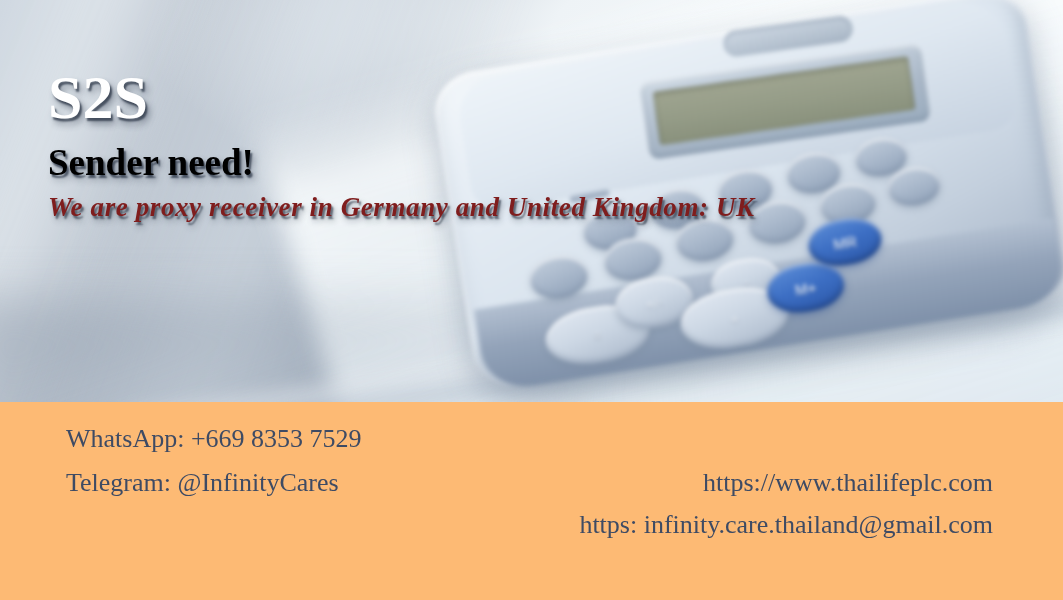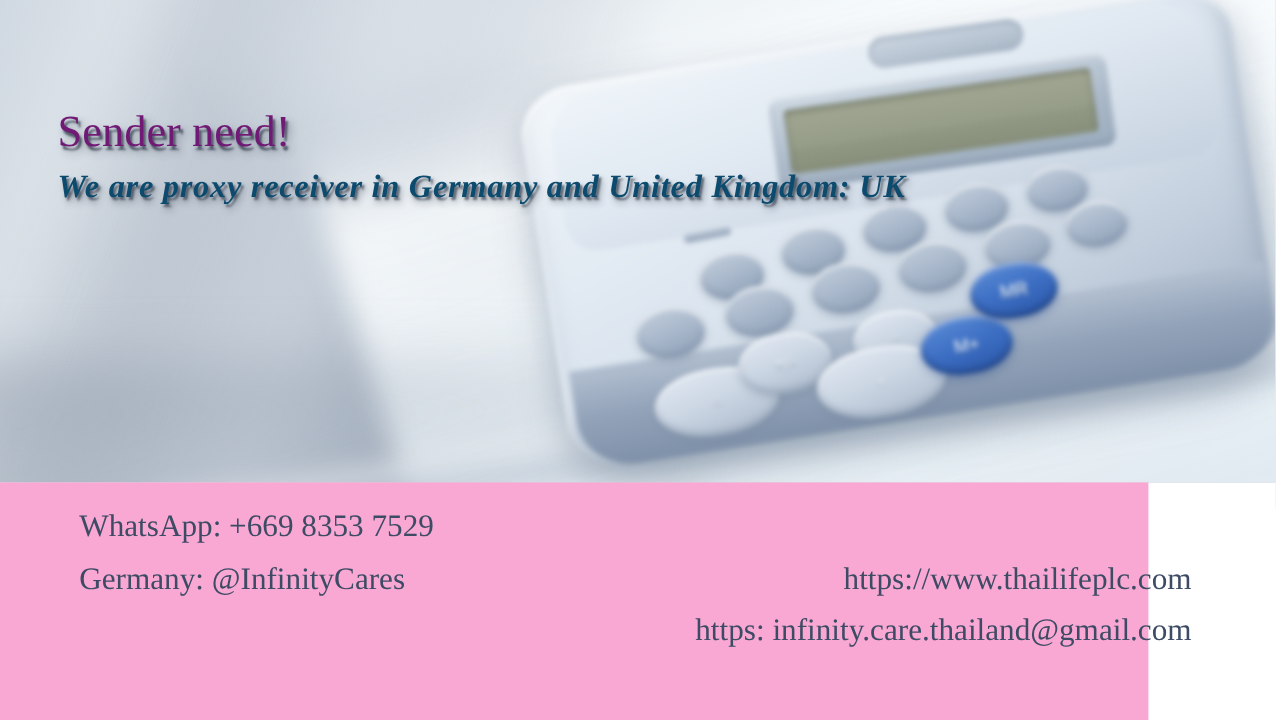--- a/index.html
+++ b/index.html
@@ -268,51 +268,51 @@
     font-size: 62px;
     line-height: 1.0;
     color: #ffffff;
     text-shadow:
       2px 3px 2px rgba(44,54,70,0.78),
       4px 6px 7px rgba(44,54,70,0.45);
     letter-spacing: 0px;
   }
   .hero-sub {
     font-family: "Liberation Serif", serif;
-    font-weight: normal;
+    font-weight: bold;
     font-size: 37px;
     line-height: 1.05;
-    color: #701a75;
-    margin-top: 26px;
+    color: #000000;
+    margin-top: 16px;
     text-shadow:
       2px 3px 2px rgba(48,58,74,0.78),
       4px 5px 7px rgba(48,58,74,0.42);
   }
   .hero-tagline {
     font-family: "Liberation Serif", serif;
     font-style: italic;
     font-weight: bold;
     font-size: 27px;
     line-height: 1.1;
-    color: #0c4a6e;
+    color: #7f1d1d;
     margin-top: 10px;
     letter-spacing: 0.6px;
     text-shadow:
       2px 3px 2px rgba(52,62,78,0.72),
       3px 5px 6px rgba(52,62,78,0.40);
   }
 
   
   #footer {
     position: absolute;
     left: 0;
     top: 402px;
-    width: 957px;
+    width: 1063px;
     height: 198px;
-    background: #f9a8d4;
+    background: #fdba74;
   }
   .contact-grid {
     position: absolute;
     left: 0;
     top: 0;
     width: 1063px;
     height: 198px;
   }
   .contact-line {
     position: absolute;
@@ -369,31 +369,32 @@
 
       <div class="key wide" style="left:74px; top:252px; width:104px; height:56px;">=</div>
       <div class="key wide" style="left:148px; top:232px; width:78px; height:50px;">+/-</div>
       <div class="key wide" style="left:246px; top:228px; width:70px; height:46px;">−</div>
       <div class="key wide" style="left:210px; top:256px; width:108px; height:58px;">+</div>
       <div class="key blue wide" style="left:300px; top:242px; width:78px; height:48px;">M+</div>
       <div class="key blue wide" style="left:348px; top:204px; width:74px; height:46px;">MR</div>
     </div>
 
     <div id="hero-text">
+      <div class="hero-title">S2S</div>
       <div class="hero-sub">Sender need!</div>
       <div class="hero-tagline">We are proxy receiver in Germany and United Kingdom: UK</div>
     </div>
   </div>
 
   <div id="footer">
     <div class="contact-grid">
 
       <div class="contact-line col-left row1">WhatsApp: +669 8353 7529</div>
 
-      <div class="contact-line col-left row2">Germany: @InfinityCares</div>
+      <div class="contact-line col-left row2">Telegram: @InfinityCares</div>
 
 
       <div class="contact-line col-right row2">https://www.thailifeplc.com</div>
 
       <div class="contact-line col-right row3">https: infinity.care.thailand@gmail.com</div>
     </div>
   </div>
 
 </div>
 

